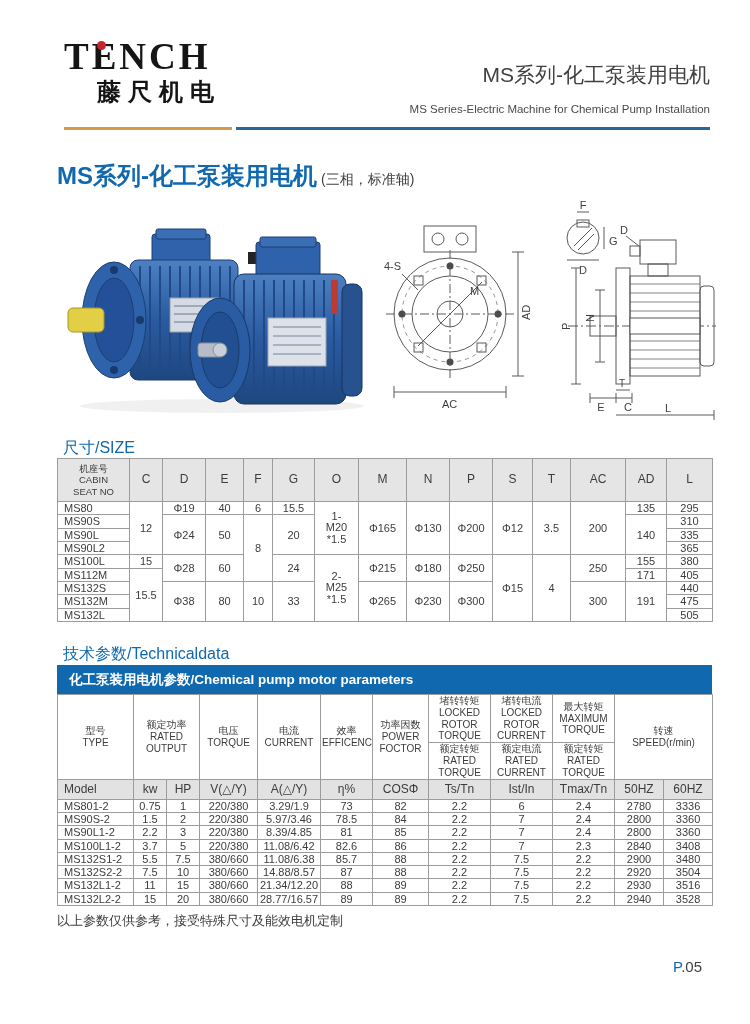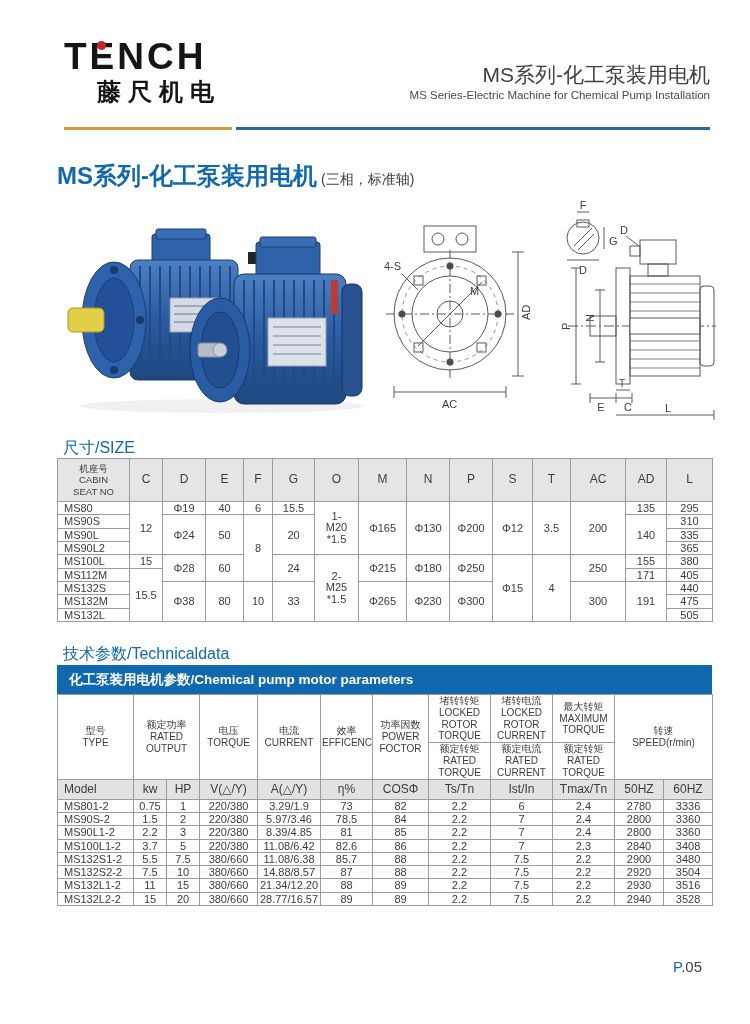--- a/index.html
+++ b/index.html
@@ -1,28 +1,28 @@
 <!DOCTYPE html>
 <html style="--accent-blue: #1068ae; --banner-blue: #1069af; --divider-orange: #d69a42; --divider-blue: #276a96; --logo-red: #c8242b;"><head>
 <meta charset="utf-8">
 <style>
   html,body{margin:0;padding:0;width:750px;height:1024px;overflow:hidden;background:#fff;}
   body{font-family:"Liberation Sans","DejaVu Sans",sans-serif;color:#3c3c3c;}
   .page{position:relative;width:750px;height:1024px;background:#fff;}
 
   
   .logo{position:absolute;left:64px;top:38px;}
-  .logo-main{position:relative;font-family:Liberation Sans, sans-serif;
+  .logo-main{position:relative;font-family:Liberation Serif, serif;
     font-size:37px;font-weight:bold;color:#151515;letter-spacing:3px;line-height:1;}
   .logo-dot{position:absolute;left:33px;top:3px;width:9px;height:9px;border-radius:50%;
     background:var(--logo-red,#c8242b);}
   .logo-sub{font-size:24px;font-weight:bold;color:#151515;letter-spacing:7px;margin:5px 0 0 33px;line-height:1;}
   .header-right{position:absolute;right:40px;top:62px;text-align:right;}
   .hr-cn{font-size:21px;color:#3f3f3f;line-height:1.25;}
-  .hr-en{font-size:11.5px;color:#4a4a4a;margin-top:1px;}
+  .hr-en{font-size:11.5px;color:#4a4a4a;margin-top:15px;}
   .divider{position:absolute;left:64px;right:40px;top:127px;display:flex;gap:4px;}
   .seg-orange{width:168px;height:3px;background:var(--divider-orange,#d69a42);}
   .seg-blue{flex:1;height:3px;background:var(--divider-blue,#276a96);}
 
   
   .sec-title{position:absolute;left:57px;top:160px;}
   .sec-cn{color:var(--accent-blue,#1068ae);font-size:24px;font-weight:bold;}
   .sec-suffix{font-size:14px;color:#3f3f3f;margin-left:4px;margin-top:12px;}
   .sec-en{font-size:12.5px;color:#3f3f3f;margin-top:6px;}
 
@@ -556,17 +556,18 @@
               <td>7.5</td>
               <td>2.2</td>
               <td>2940</td>
               <td>3528</td>
             </tr>
           </tbody>
         </table>
       </div>
   </div>
 
+  <div class="note-cn">以上参数仅供参考，接受特殊尺寸及能效电机定制</div>
   <div class="pagenum">
     <span class="pn-p">P</span><span class="pn-n">.05</span>
   </div>
 
 </div>
 
 </body></html>

